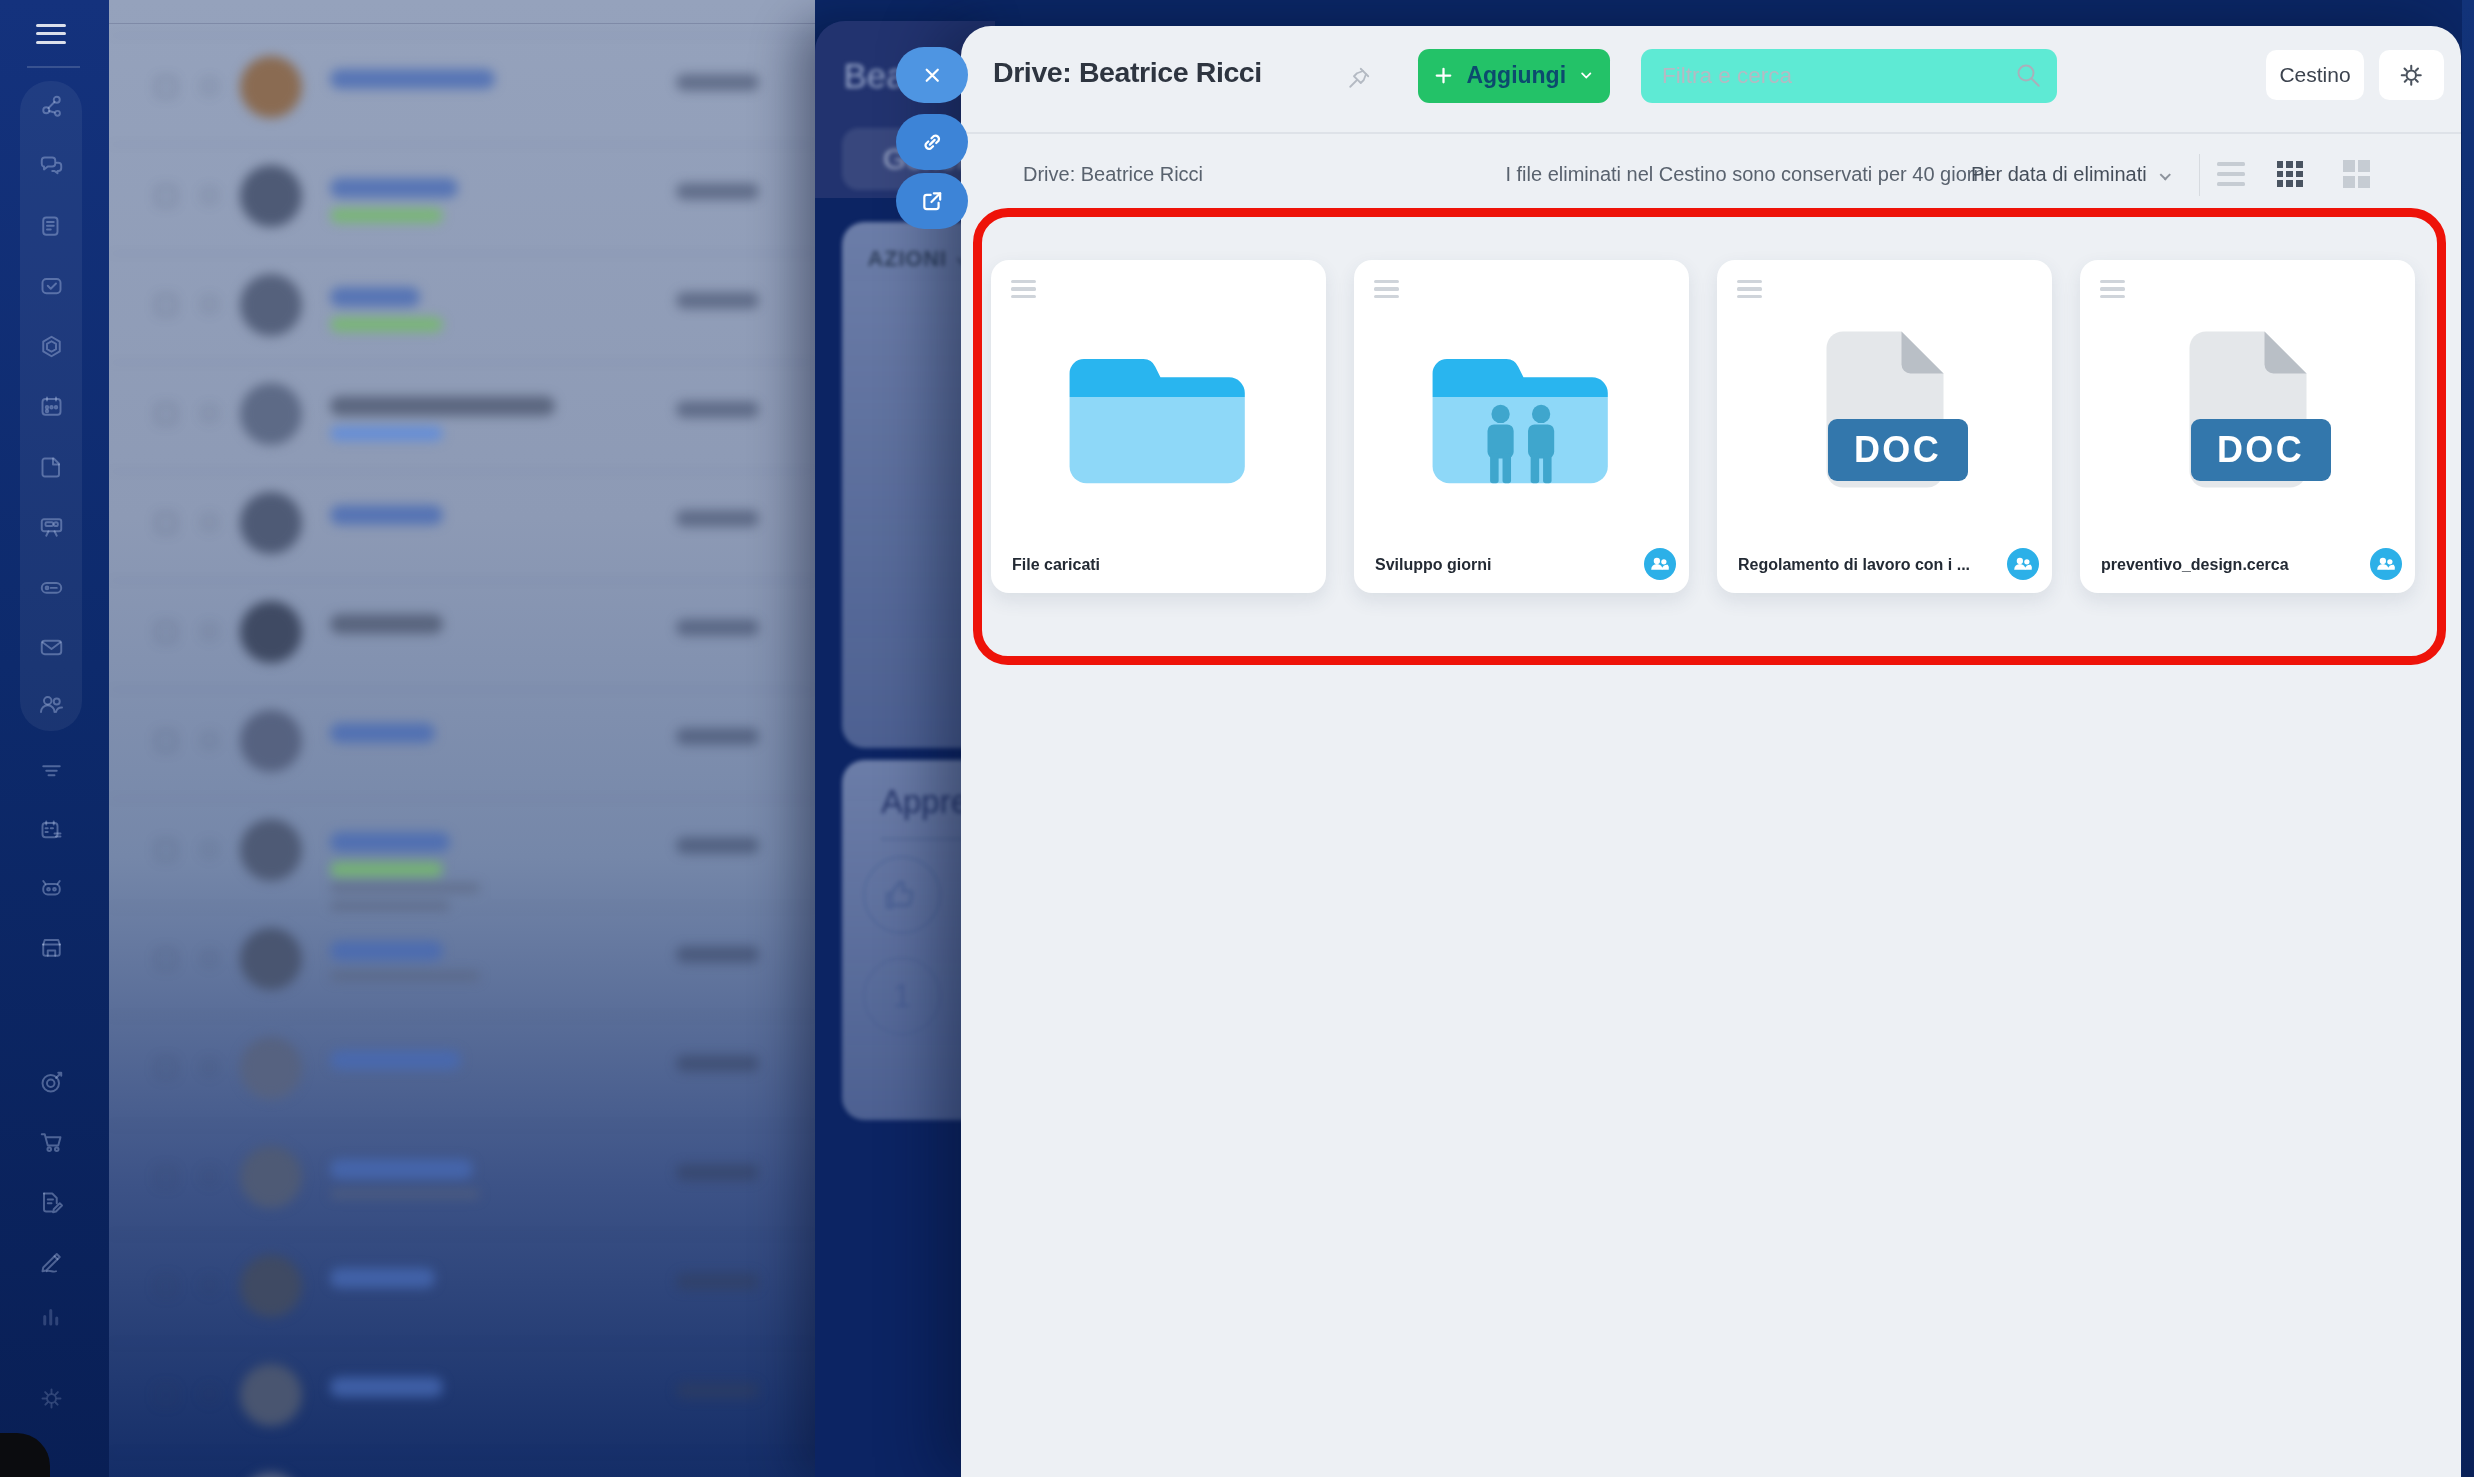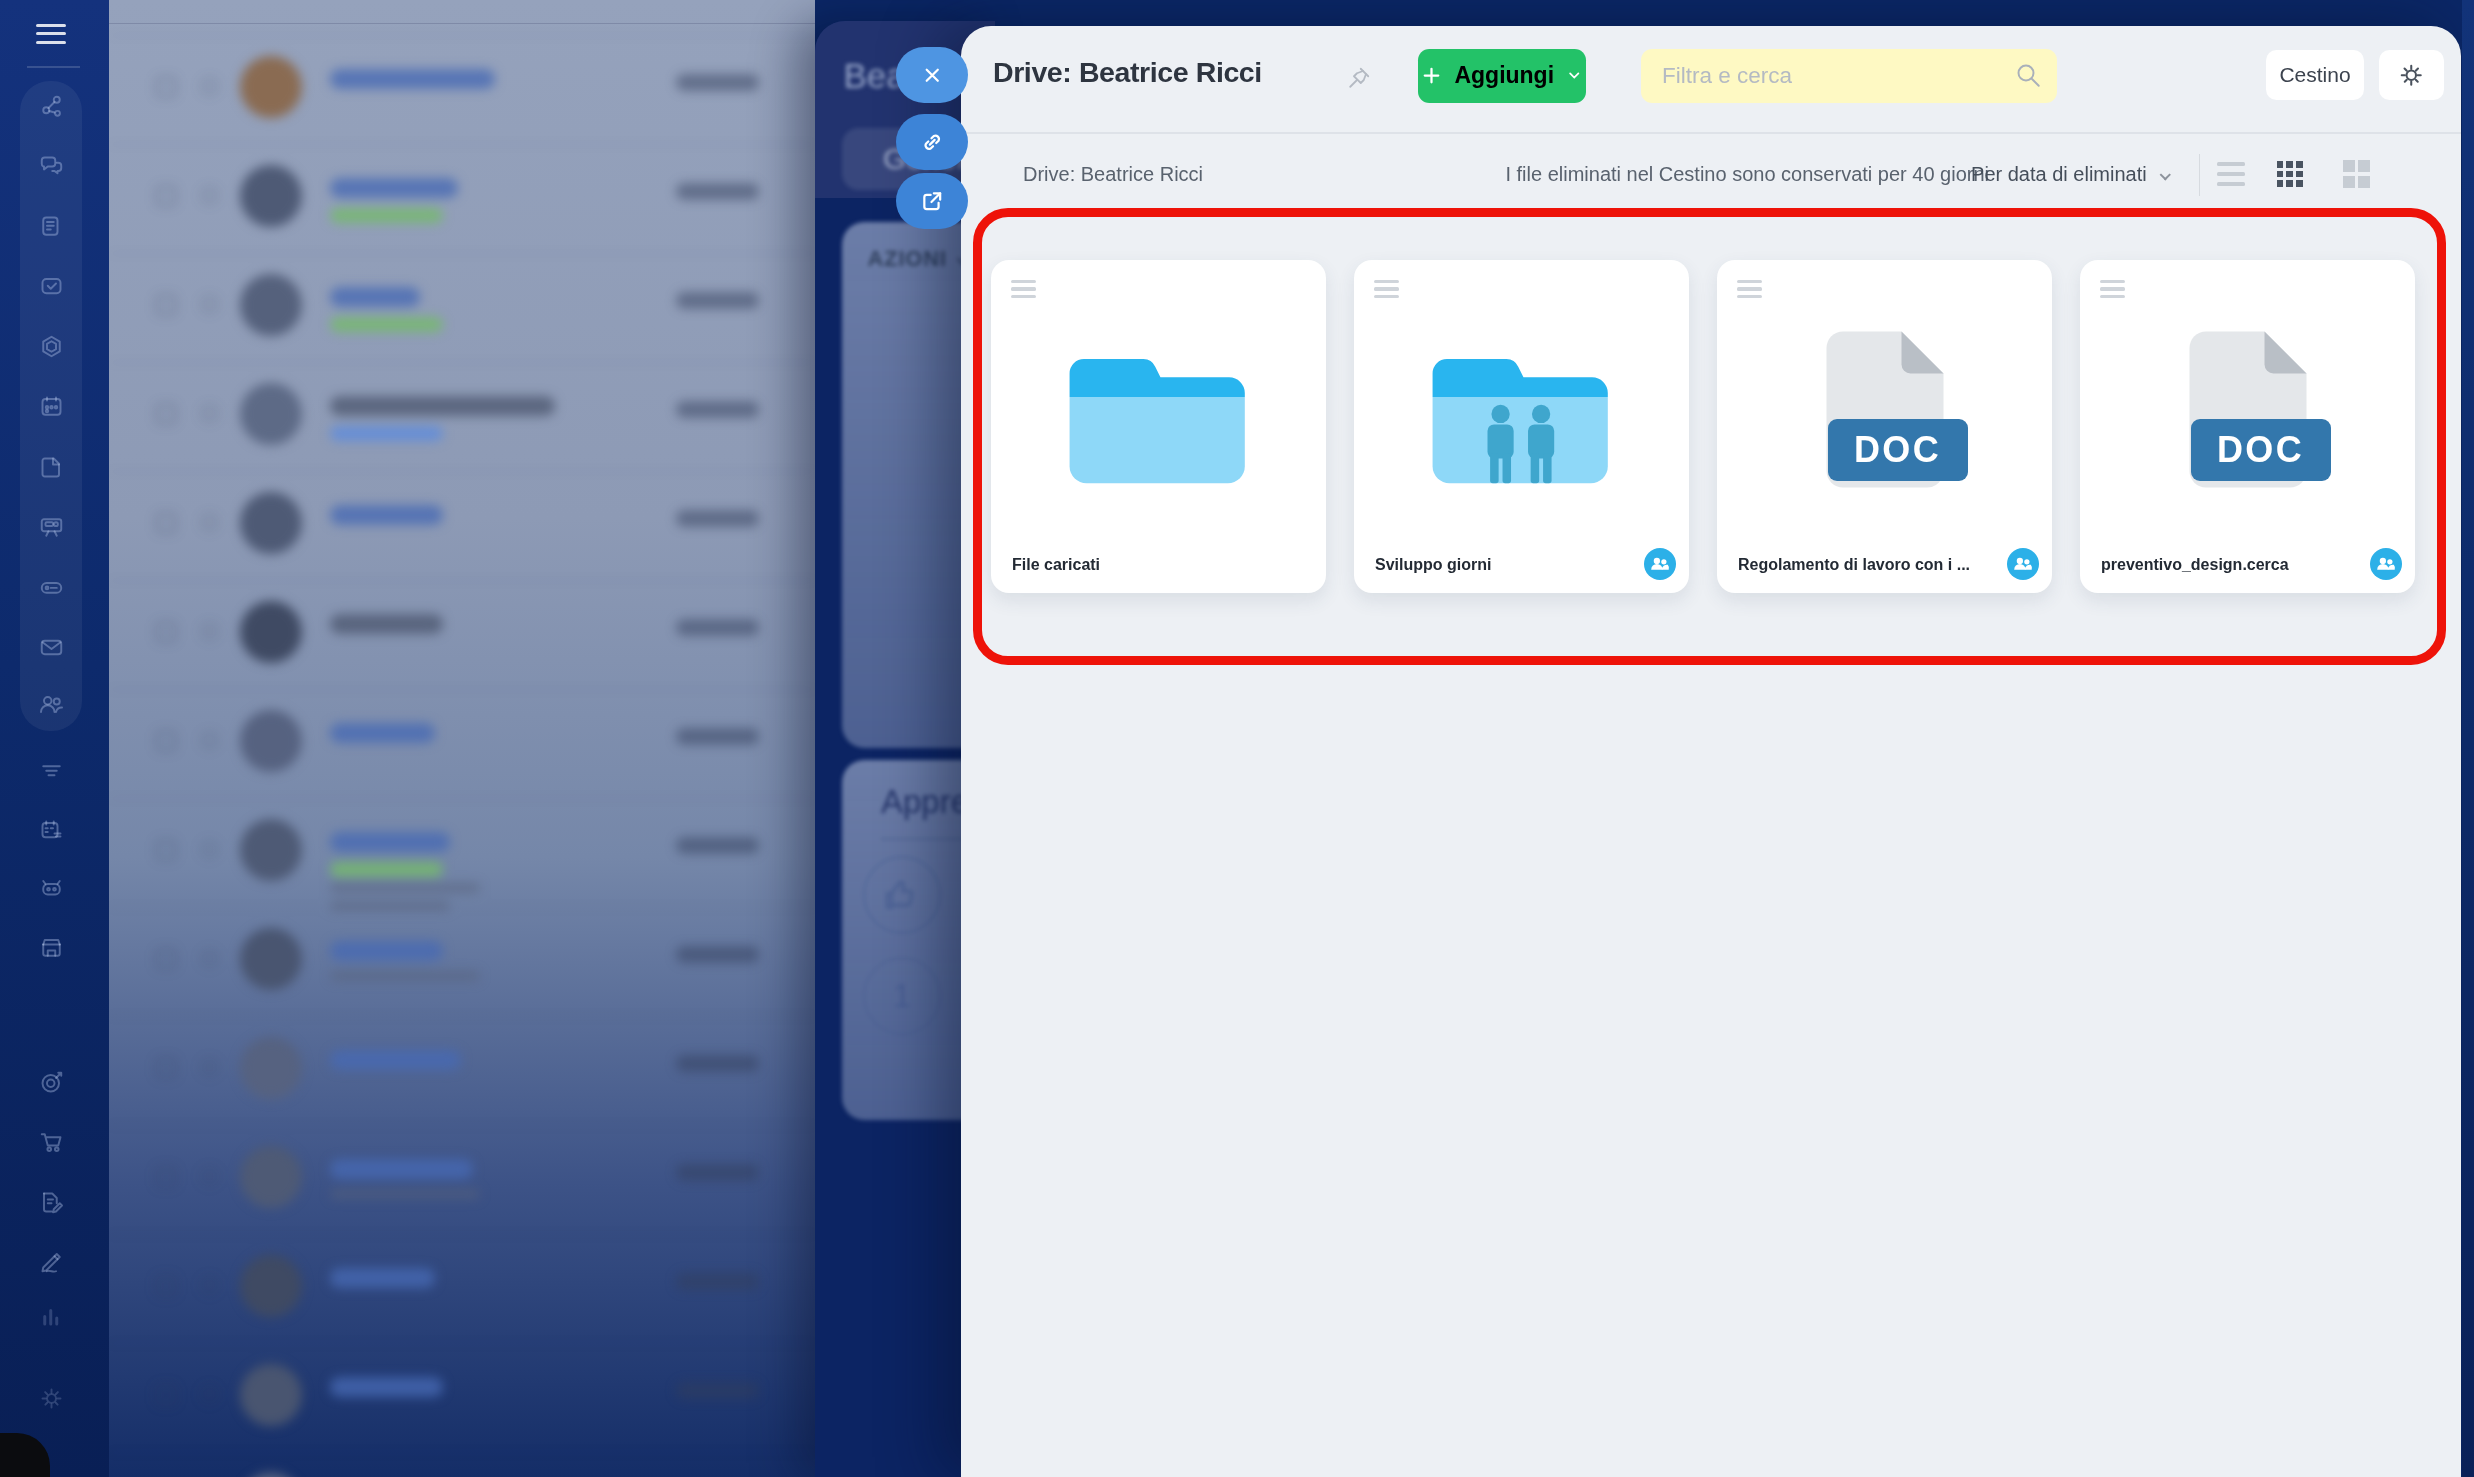--- a/index.html
+++ b/index.html
@@ -62,25 +62,25 @@
   #pill-close{top:47px;background:var(--pill_light,#4e95e2);}
   #pill-link{top:114px;background:var(--pill_blue,#3d84d7);}
   #pill-ext{top:173px;background:var(--pill_blue,#3d84d7);}
 
   
   #modal{position:absolute;left:961px;top:26px;width:1500px;height:1451px;z-index:10;
     background:#edf0f4;border-radius:30px 30px 0 0;box-shadow:-22.5px 0 60px rgba(5,15,45,.45);}
   #m-title{position:absolute;left:32px;top:30px;font-size:28.5px;font-weight:700;color:#2e3540;letter-spacing:-0.4px;}
   #pin{position:absolute;left:384px;top:39px;width:27px;height:27px;}
   #pin svg{width:27px;height:27px;stroke:#b4bac3;fill:none;stroke-width:2.4;stroke-linecap:round;stroke-linejoin:round;}
-  #btn-add{position:absolute;left:457px;top:22.5px;width:168px;height:54px;border-radius:11.3px;background:var(--green,#23c268);
-    display:flex;align-items:center;justify-content:center;gap:12px;color:#000000;cursor:pointer;}
+  #btn-add{position:absolute;left:457px;top:22.5px;width:192px;height:54px;border-radius:11.3px;background:var(--green,#23c268);
+    display:flex;align-items:center;justify-content:center;gap:12px;color:#0c4a6e;cursor:pointer;}
   #btn-add .lbl{font-size:23px;font-weight:600;}
   #btn-add svg{stroke:#fff;fill:none;stroke-width:3;stroke-linecap:round;}
-  #search{position:absolute;left:680px;top:22.5px;width:416px;height:54px;border-radius:11.3px;background:#fef9c3;}
+  #search{position:absolute;left:680px;top:22.5px;width:416px;height:54px;border-radius:11.3px;background:#5eead4;}
   #search input{position:absolute;inset:0;border:none;outline:none;background:transparent;border-radius:11.3px;
     font-size:22.5px;color:#5a6270;padding:0 60px 0 21px;}
   #search input::placeholder{color:#b4bac3;}
   #search .mag{position:absolute;right:15px;top:12.8px;width:28.5px;height:28.5px;}
   #search .mag svg{width:28.5px;height:28.5px;stroke:#a9b0ba;fill:none;stroke-width:2.6;stroke-linecap:round;}
   #btn-trash{position:absolute;left:1305px;top:24px;width:98px;height:50px;border-radius:10.5px;background:#fff;
     display:flex;align-items:center;justify-content:center;font-size:21px;color:#3c434e;cursor:pointer;}
   #btn-gear{position:absolute;left:1418px;top:24px;width:65px;height:50px;border-radius:10.5px;background:#fff;
     display:flex;align-items:center;justify-content:center;cursor:pointer;}
   #btn-gear svg{width:28.5px;height:28.5px;stroke:#4a525d;fill:none;stroke-width:2.6;stroke-linecap:round;}

